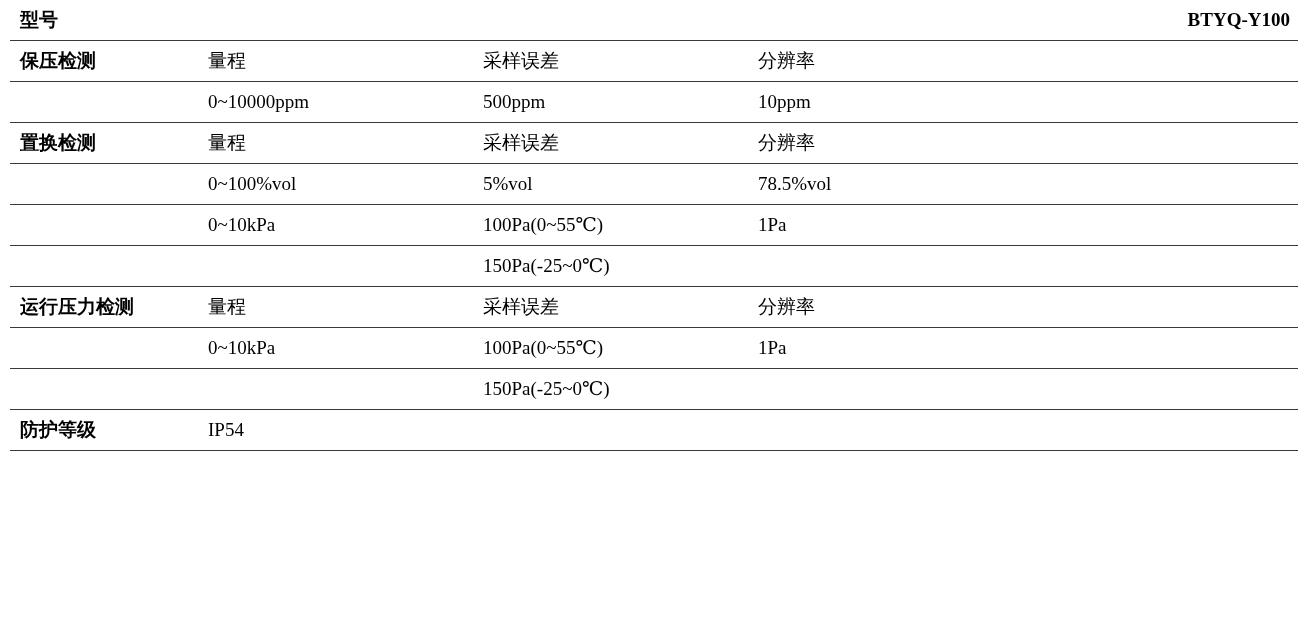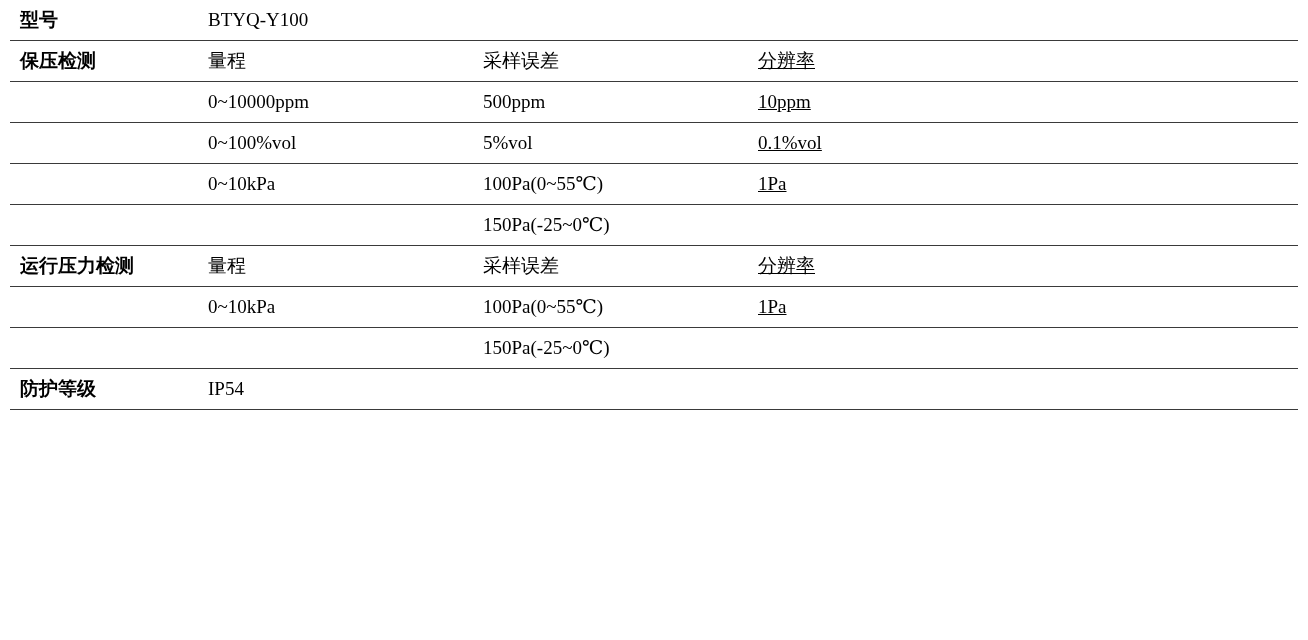--- a/index.html
+++ b/index.html
@@ -39,25 +39,26 @@
   }
   td.vline {
     border-left: 1px solid #3a3a3a;
   }
   td.label {
     font-weight: bold;
     width: 188px;
   }
   td.colA { width: 224px; }
   td.colB { width: 248px; }
-  td.colC { width: 248px; text-decoration: underline; }
+  td.colC { width: 248px; }
   td.colD { width: 372px; }
   td.value-strong {
-    font-weight: normal;
+    font-weight: bold;
     font-size: 20px;
+    text-align: right;
   }
   .txt {
     display: block;
     white-space: nowrap;
   }
 </style>
 </head>
 <body>
 
 <div class="page">
@@ -102,33 +103,50 @@
             <span class="txt">500ppm</span>
           </td>
         <td class="colC vline">
             <span class="txt">10ppm</span>
           </td>
         <td class="colD vline">
             <span class="txt"></span>
           </td>
       </tr>
 
+      <tr>
+        <td class="label">
+            <span class="txt">置换检测</span>
+          </td>
+        <td class="colA vline">
+            <span class="txt">量程</span>
+          </td>
+        <td class="colB vline">
+            <span class="txt">采样误差</span>
+          </td>
+        <td class="colC vline">
+            <span class="txt">分辨率</span>
+          </td>
+        <td class="colD vline">
+            <span class="txt"></span>
+          </td>
+      </tr>
 
       <tr>
         <td class="label">
             <span class="txt"></span>
           </td>
         <td class="colA vline">
             <span class="txt">0~100%vol</span>
           </td>
         <td class="colB vline">
             <span class="txt">5%vol</span>
           </td>
         <td class="colC vline">
-            <span class="txt">0.1%vol</span>
+            <span class="txt">78.5%vol</span>
           </td>
         <td class="colD vline">
             <span class="txt"></span>
           </td>
       </tr>
 
 
       <tr>
         <td class="label">
             <span class="txt"></span>

